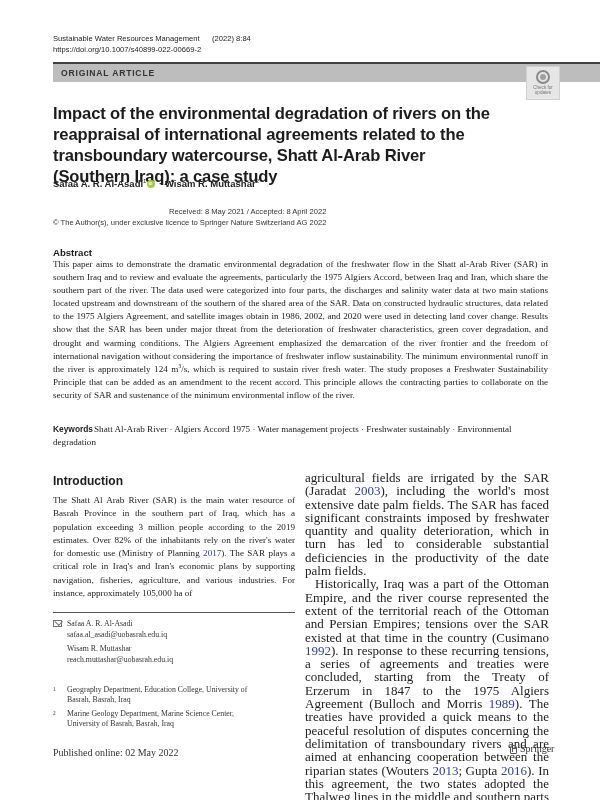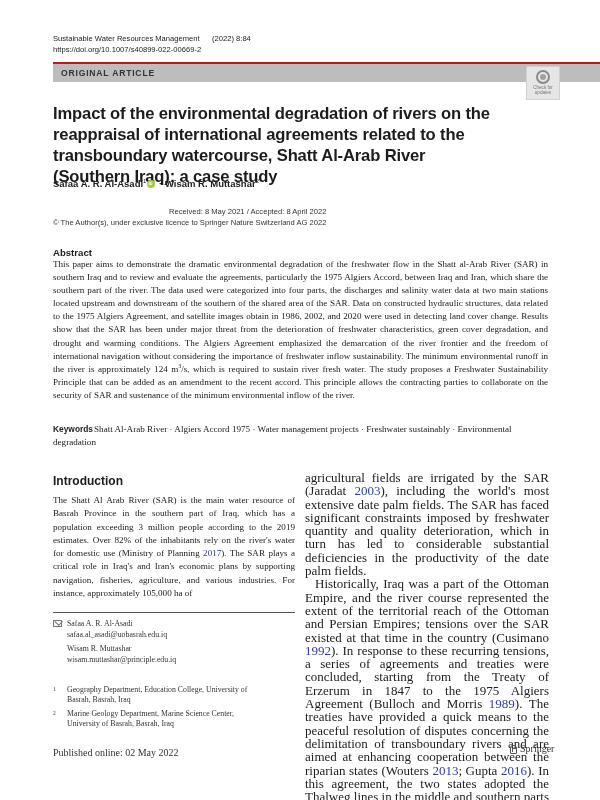--- a/index.html
+++ b/index.html
@@ -4,21 +4,21 @@
 <style>
   html, body { margin: 0; padding: 0; background: #ffffff; }
   body { width: 600px; height: 800px; position: relative; overflow: hidden; color: #1a1a1a; }
   .sans { font-family: "Liberation Sans", "DejaVu Sans", sans-serif; }
   .serif { font-family: "Liberation Serif", "DejaVu Serif", serif; }
 
   .journal { position: absolute; left: 53px; top: 34px; font-size: 7.6px; line-height: 10.5px; color: #222; }
   .journal .issue { position: absolute; left: 159px; top: 0; white-space: nowrap; }
   .journal .name { white-space: nowrap; }
 
-  .banner { position: absolute; left: 53px; top: 62px; width: 547px; height: 20px; background: #bdbdbd; border-top: 2px solid #b91c1c; box-sizing: border-box; }
+  .banner { position: absolute; left: 53px; top: 62px; width: 547px; height: 20px; background: #bdbdbd; border-top: 2px solid #404040; box-sizing: border-box; }
   .banner span { position: absolute; left: 8px; top: 4px; font-size: 8.6px; font-weight: bold; letter-spacing: 0.8px; color: #333; }
 
   .crossmark { position: absolute; left: 526px; top: 66px; width: 34px; height: 34px; background: #e6e6e6; border: 1px solid #d0d0d0; box-sizing: border-box; text-align: center; }
   .crossmark .ring { width: 14px; height: 14px; border-radius: 50%; border: 2px solid #8a8a8a; margin: 3px auto 1px; box-sizing: border-box; position: relative; }
   .crossmark .ring::after { content: ""; position: absolute; left: 2px; top: 2px; width: 6px; height: 6px; border-radius: 50%; background: #a0a0a0; }
   .crossmark .txt { font-size: 4.6px; line-height: 5px; color: #777; }
 
   .title { position: absolute; left: 53px; top: 103px; width: 440px; font-size: 16.6px; line-height: 21px; font-weight: bold; color: #1c1c1c; letter-spacing: -0.15px; }
 
   .authors { position: absolute; left: 53px; top: 178px; font-size: 9.5px; font-weight: bold; color: #222; white-space: nowrap; }
@@ -109,21 +109,21 @@
 <div class="fn-rule"></div>
 
 <div class="contact serif">
   <span class="mail-icon"></span>
   <div class="block" style="top:0;">
     <div>Safaa A. R. Al-Asadi</div>
     <div>safaa.al_asadi@uobasrah.edu.iq</div>
   </div>
   <div class="block" style="top:25px;">
     <div>Wisam R. Muttashar</div>
-    <div>wisam.muttashar@principle.edu.iq</div>
+    <div>reach.muttashar@uobasrah.edu.iq</div>
   </div>
 </div>
 
 <div class="aff serif" style="top:685px;">
   <span class="num">1</span>
   <span class="txt">Geography Department, Education College, University of Basrah, Basrah, Iraq</span>
 </div>
 <div class="aff serif" style="top:709px;">
   <span class="num">2</span>
   <span class="txt">Marine Geology Department, Marine Science Center, University of Basrah, Basrah, Iraq</span>

